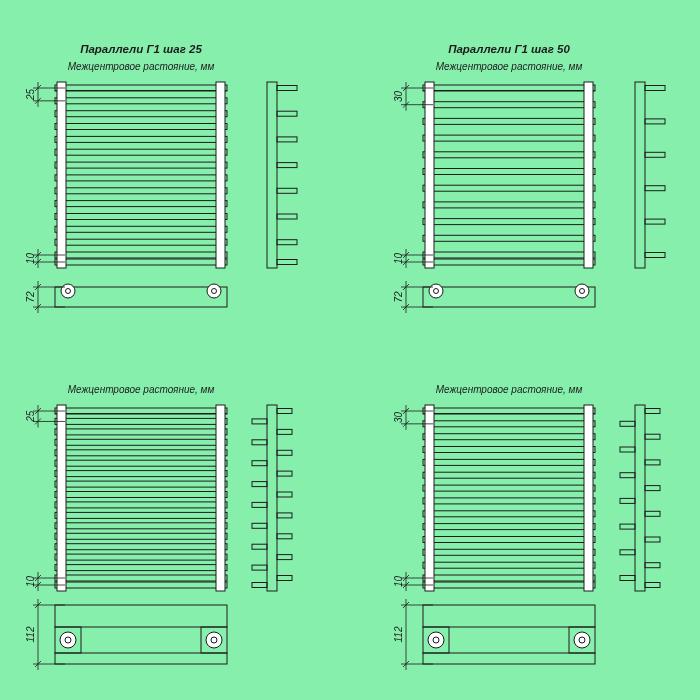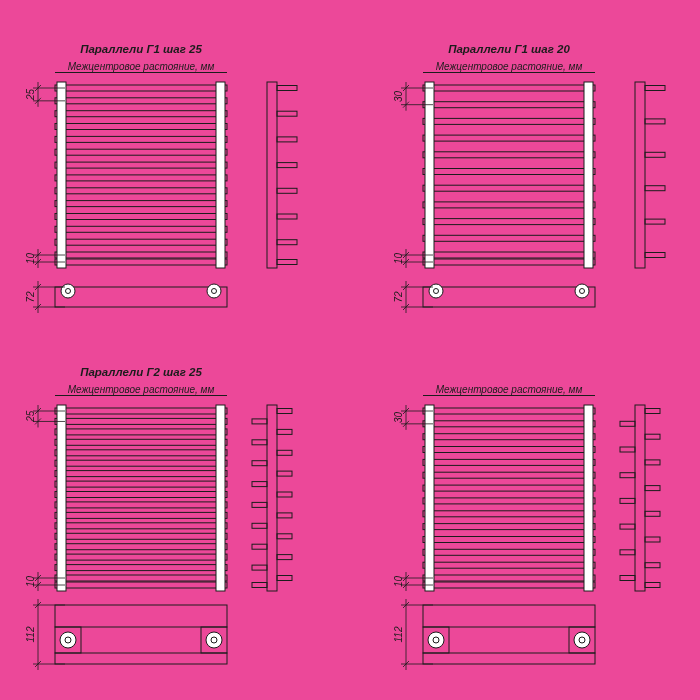--- a/index.html
+++ b/index.html
@@ -1,26 +1,26 @@
 <!DOCTYPE html>
 <html><head>
 <meta charset="utf-8">
 <style>
   html,body{margin:0;padding:0;background:#ffffff;}
   body{width:700px;height:700px;font-family:"Liberation Sans",sans-serif;}
-  .frame{position:relative;width:700px;height:700px;background:#ec4899;overflow:hidden;}
+  .frame{position:relative;width:700px;height:700px;background:#86efac;overflow:hidden;}
   .quadrant{position:absolute;width:360px;height:325px;}
   .title{
     position:absolute;left:45px;top:8px;width:172px;text-align:center;
     font-style:italic;font-weight:bold;font-size:11.5px;color:#1c1c1c;white-space:nowrap;
   }
   .subtitle{
     position:absolute;left:45px;top:26px;width:172px;text-align:center;
     font-style:italic;font-size:10px;color:#1c1c1c;white-space:nowrap;
-    border-bottom:1px solid #1c1c1c;padding-bottom:0;
+    border-bottom:1px solid #1c1c1c;padding-bottom:18px;
   }
   svg.drawing{position:absolute;left:0;top:0;width:360px;height:325px;}
   .dimtext{font-family:"Liberation Sans",sans-serif;font-style:italic;font-size:10px;}
 </style>
 </head>
 <body>
 
 <div class="frame">
 
   <section class="quadrant" style="left:10px;top:35px">
@@ -85,21 +85,21 @@
           <line x1="55" y1="272" x2="23" y2="272"></line>
           <line x1="28" y1="246" x2="28" y2="278"></line>
           <line x1="25" y1="255" x2="31" y2="249"></line>
           <line x1="25" y1="275" x2="31" y2="269"></line>
           <text transform="translate(24 262.0) rotate(-90)" text-anchor="middle" fill="#1c1c1c" stroke="none" class="dimtext">72</text>
         </g>
       </svg>
   </section>
 
   <section class="quadrant" style="left:378px;top:35px">
-    <div class="title">Параллели Г1 шаг 20</div>
+    <div class="title">Параллели Г1 шаг 50</div>
     <div class="subtitle">Межцентровое растояние, мм</div>
     <svg class="drawing" viewBox="0 0 360 325">
         <g fill="none" stroke="#1c1c1c" stroke-width="1">
           <rect x="45" y="50.0" width="172" height="6"></rect>
           <rect x="45" y="66.7" width="172" height="6"></rect>
           <rect x="45" y="83.4" width="172" height="6"></rect>
           <rect x="45" y="100.1" width="172" height="6"></rect>
           <rect x="45" y="116.8" width="172" height="6"></rect>
           <rect x="45" y="133.5" width="172" height="6"></rect>
           <rect x="45" y="150.2" width="172" height="6"></rect>
@@ -148,21 +148,20 @@
           <line x1="55" y1="272" x2="23" y2="272"></line>
           <line x1="28" y1="246" x2="28" y2="278"></line>
           <line x1="25" y1="255" x2="31" y2="249"></line>
           <line x1="25" y1="275" x2="31" y2="269"></line>
           <text transform="translate(24 262.0) rotate(-90)" text-anchor="middle" fill="#1c1c1c" stroke="none" class="dimtext">72</text>
         </g>
       </svg>
   </section>
 
   <section class="quadrant" style="left:10px;top:358px">
-    <div class="title">Параллели Г2 шаг 25</div>
     <div class="subtitle">Межцентровое растояние, мм</div>
     <svg class="drawing" viewBox="0 0 360 325">
         <g fill="none" stroke="#1c1c1c" stroke-width="1">
           <rect x="45" y="50.0" width="172" height="6"></rect>
           <rect x="45" y="60.4" width="172" height="6"></rect>
           <rect x="45" y="70.9" width="172" height="6"></rect>
           <rect x="45" y="81.3" width="172" height="6"></rect>
           <rect x="45" y="91.8" width="172" height="6"></rect>
           <rect x="45" y="102.2" width="172" height="6"></rect>
           <rect x="45" y="112.6" width="172" height="6"></rect>

